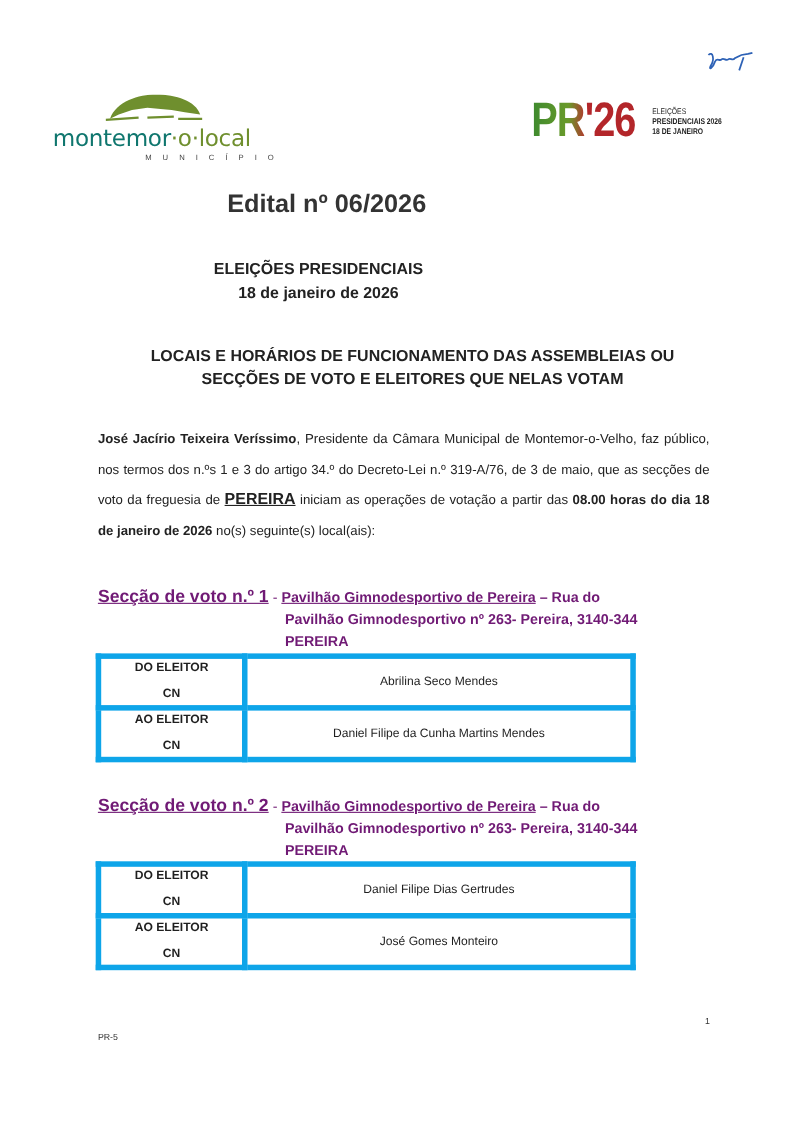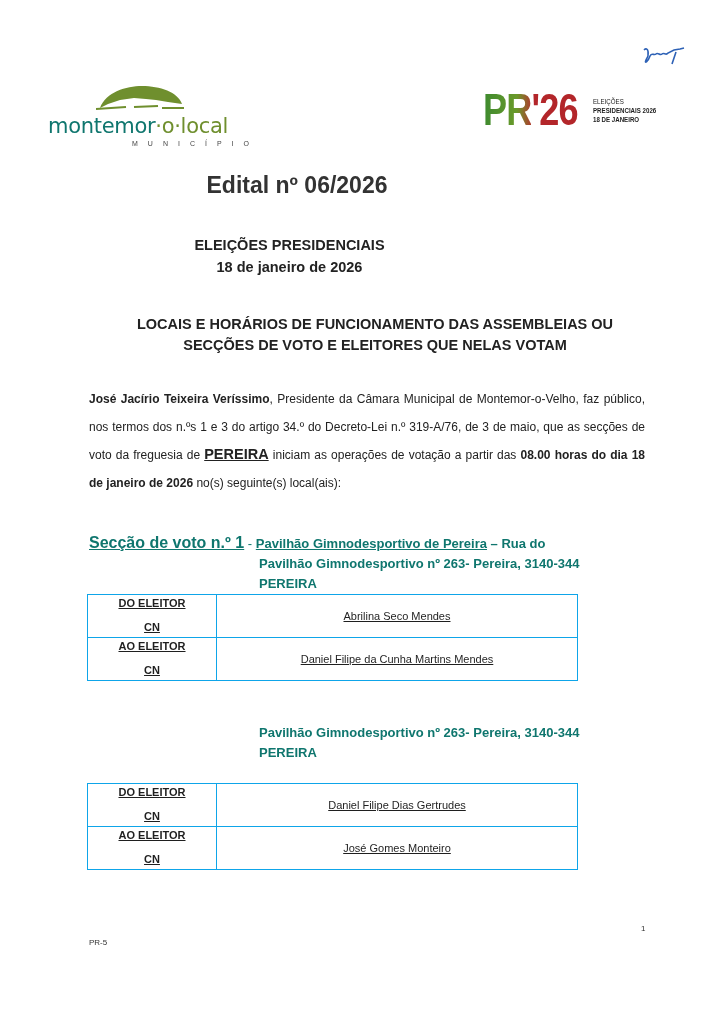--- a/index.html
+++ b/index.html
@@ -32,28 +32,28 @@
   .title { left: 0; width: 594px; top: 172px; text-align: center; font-weight: bold; font-size: 23px; color: #333; }
   .subtitle { left: 0; width: 579px; top: 234px; text-align: center; font-weight: bold; font-size: 14.5px; line-height: 22px; color: #222; }
   .heading { left: 60px; width: 630px; top: 314px; text-align: center; font-weight: bold; font-size: 14.5px; line-height: 21px; color: #222; }
 
   
   .para { left: 89px; width: 556px; top: 386px; font-size: 12px; line-height: 27.5px; text-align: justify; color: #222; }
   .para b { font-weight: bold; }
   .pereira-big { font-weight: bold; font-size: 14.5px; text-decoration: underline; }
 
   
-  .sec-head { left: 89px; width: 560px; font-size: 13px; line-height: 20px; color: #0f766e; }
+  .sec-head { left: 89px; width: 560px; font-size: 13px; line-height: 20px; color: #701a75; }
   .sec-num { font-weight: bold; font-size: 16px; text-decoration: underline; }
   .sec-place { font-weight: bold; text-decoration: underline; }
   .sec-addr { font-weight: bold; }
   .sec-indent { padding-left: 170px; font-weight: bold; }
 
   table.voters { position: absolute; left: 87px; width: 491px; border-collapse: collapse; font-size: 11px; }
-  table.voters td { border: 1px solid #0ea5e9; padding: 0; text-decoration: underline; }
+  table.voters td { border: 5px solid #0ea5e9; padding: 0; }
   td.lbl { width: 128px; text-align: center; font-weight: bold; font-size: 11px; }
   td.lbl div.l1 { height: 20px; line-height: 16px; }
   td.lbl div.l2 { height: 22px; line-height: 24px; }
   td.val { text-align: center; font-size: 11px; }
 
   .footer-left { left: 89px; top: 938px; font-size: 8px; color: #333; }
   .footer-right { left: 641px; top: 924px; font-size: 8px; color: #333; }
 </style>
 </head>
 <body>
@@ -120,20 +120,21 @@
     <td class="lbl">
           <div class="l1">AO ELEITOR</div>
           <div class="l2">CN</div>
         </td>
     <td class="val">Daniel Filipe da Cunha Martins Mendes</td>
   </tr>
 </tbody>
   </table>
 
 <div class="abs sec-head" style="top:723px;">
+  <div><span class="sec-num">Secção de voto n.º 2</span><span> - </span><span class="sec-place">Pavilhão Gimnodesportivo de Pereira</span><span class="sec-addr"> – Rua do</span></div>
   <div class="sec-indent">Pavilhão Gimnodesportivo nº 263- Pereira, 3140-344</div>
   <div class="sec-indent">PEREIRA</div>
 </div>
 <table class="voters" style="top:783px;">
   <tbody>
       <tr>
     <td class="lbl">
           <div class="l1">DO ELEITOR</div>
           <div class="l2">CN</div>
         </td>

